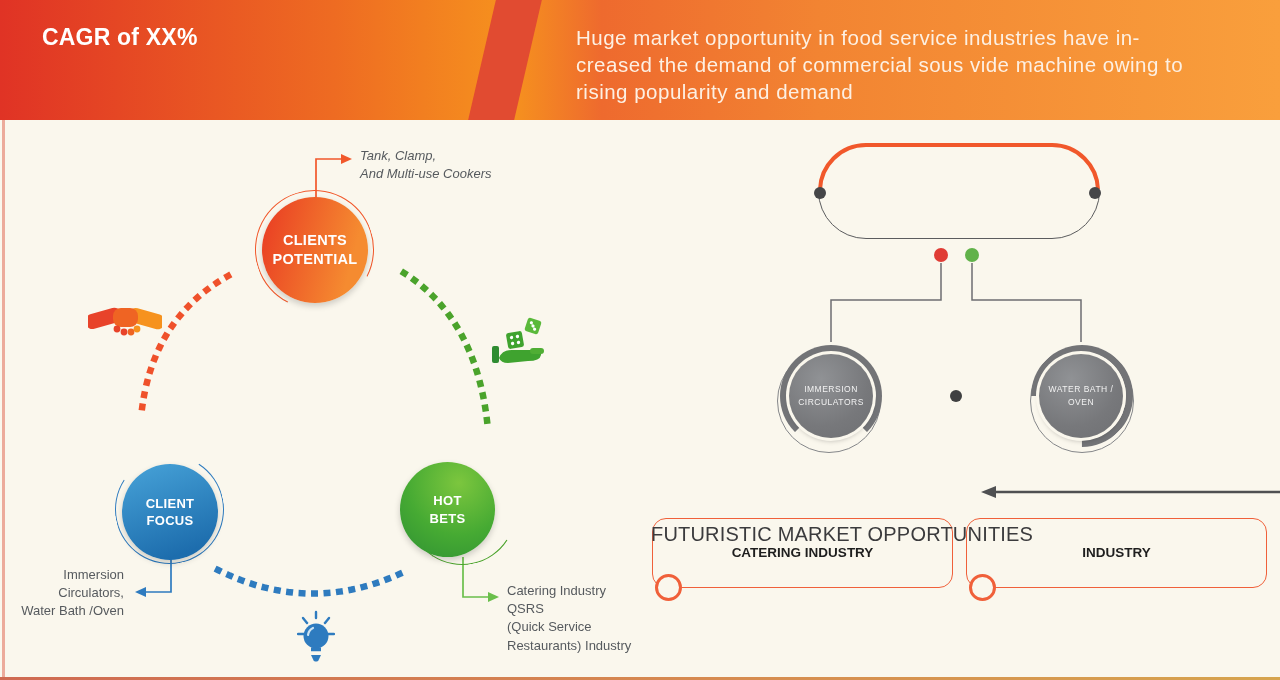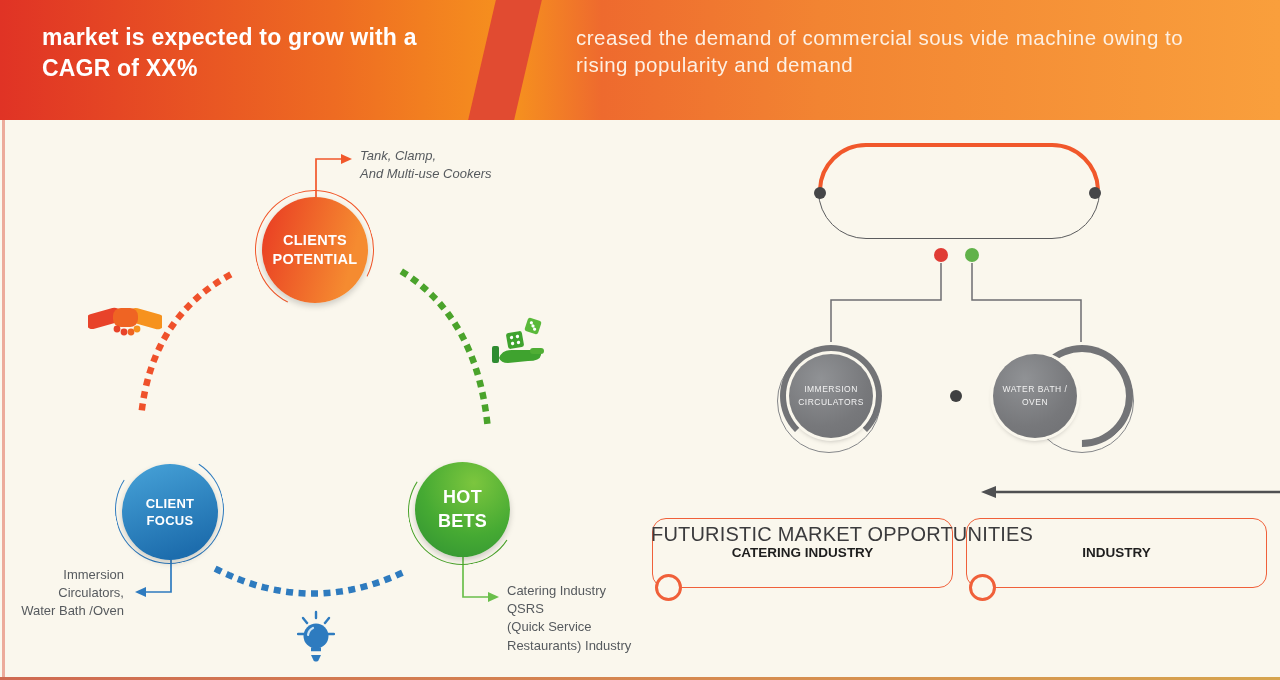--- a/index.html
+++ b/index.html
@@ -19,21 +19,21 @@
     box-shadow:0 3px 6px rgba(0,0,0,.18);}
   .ring{position:absolute;border-radius:50%;z-index:2;background:transparent;}
   .note{position:absolute;color:#565a5e;font-size:13px;line-height:1.4;z-index:4;}
 
   .b-clients{left:262px;top:197px;width:106px;height:106px;font-size:14.5px;
     background:linear-gradient(105deg,#ea4224 8%,#f58b30 80%);}
   .r-clients{left:255px;top:190px;width:117px;height:117px;border:1.7px solid #f1582b;border-bottom-color:transparent;transform:rotate(-18deg);}
   .b-focus{left:122px;top:464px;width:96px;height:96px;font-size:13px;
     background:linear-gradient(160deg,#45a0d6 5%,#1d6dad 85%);}
   .r-focus{left:115px;top:455px;width:107px;height:107px;border:1.6px solid #2e7bbf;border-top-color:transparent;transform:rotate(-12deg);}
-  .b-hot{left:415px;top:462px;width:95px;height:95px;font-size:18px;
+  .b-hot{left:400px;top:462px;width:95px;height:95px;font-size:13px;
     background:radial-gradient(circle at 62% 22%,#7cc63e 0%,#46aa33 55%,#2e9033 100%);}
   .r-hot{left:408px;top:457px;width:106px;height:106px;border:1.6px solid #4aa32b;border-top-color:transparent;border-right-color:transparent;transform:rotate(-12deg);}
 
   .note-tank{left:360px;top:147px;font-style:italic;}
   .note-immersion{left:2px;top:566px;width:122px;text-align:right;}
   .note-catering{left:507px;top:582px;width:160px;}
 
   
   .capsule{position:absolute;left:818px;top:143px;width:282px;height:96px;border-radius:48px;box-sizing:border-box;}
   .cap-top{border:4px solid #f1582b;clip-path:inset(-3px -3px 52% -3px);}
@@ -67,24 +67,24 @@
   .icon{position:absolute;z-index:3;}
 </style>
 </head>
 <body>
 
 <div class="canvas">
 
   <div class="banner">
     <div class="banner-stripe"></div>
     <div class="banner-title">
-      <div>market is expected to grow with a</div>
       <div>CAGR of XX%</div>
     </div>
     <div class="banner-sub">
+      <div>Huge market opportunity in food service industries have in-</div>
       <div>creased the demand of commercial sous vide machine owing to</div>
       <div>rising popularity and demand</div>
     </div>
   </div>
 
   <svg class="overlay" width="1280" height="680" viewBox="0 0 1280 680">
     <g>
       <path d="M228 276 Q150 320 141 418" fill="none" stroke="#ef512b" stroke-width="6.5" stroke-dasharray="0.5 12" stroke-linecap="square"></path>
     </g>
     <g>
@@ -216,21 +216,21 @@
   <div class="gnode-arc" style="left:780px;top:345px;transform:rotate(0deg);"></div>
   <div class="gnode" style="left:789px;top:354px;">
     <div>
       <div>IMMERSION</div>
       <div>CIRCULATORS</div>
     </div>
   </div>
 
   <div class="gnode-ring" style="left:1030px;top:349px;"></div>
   <div class="gnode-arc" style="left:1031px;top:345px;transform:rotate(45deg);"></div>
-  <div class="gnode" style="left:993px;top:354px;">
+  <div class="gnode" style="left:1039px;top:354px;">
     <div>
       <div>WATER BATH /</div>
       <div>OVEN</div>
     </div>
   </div>
 
   <div class="mini-dot" style="left:950px;top:390px;width:12px;height:12px;background:#3f4041;"></div>
 
   <div class="opp-heading">FUTURISTIC MARKET OPPORTUNITIES</div>
 

